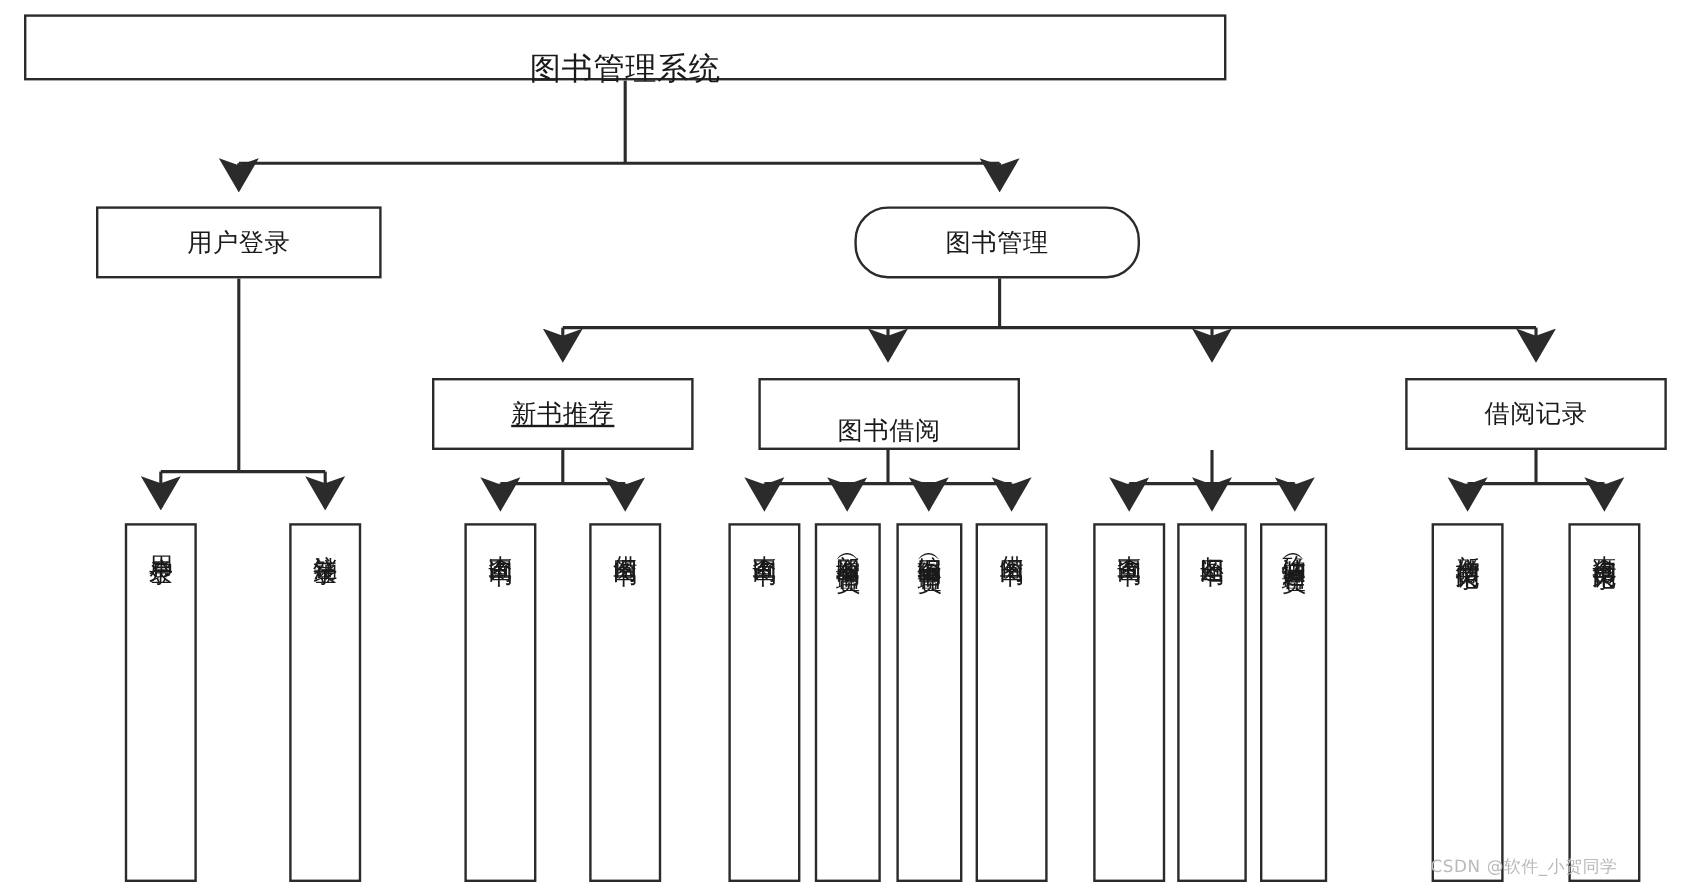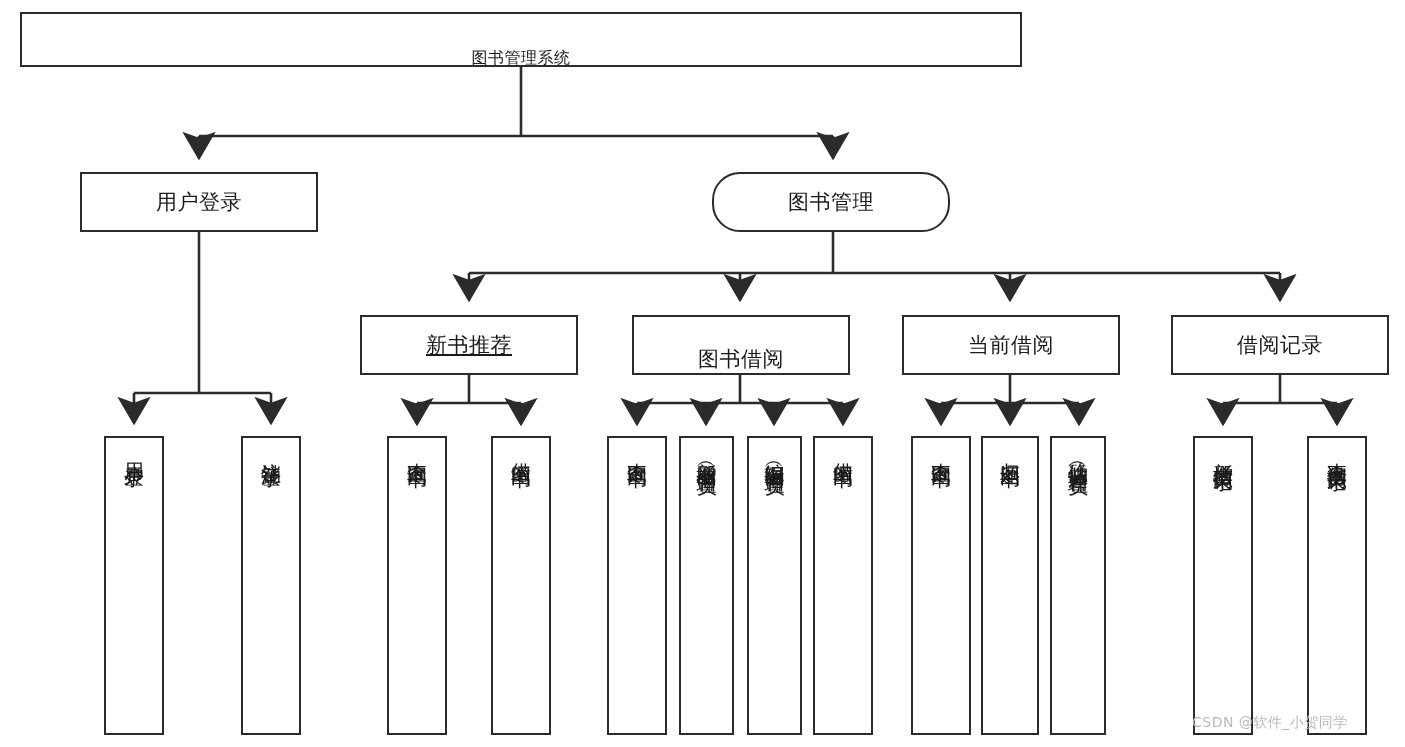--- a/index.html
+++ b/index.html
@@ -41,21 +41,21 @@
     display: block;
     text-align: center;
     line-height: 1.28;
     letter-spacing: 0.5px;
   }
   
   .node.horiz .label {
     writing-mode: horizontal-tb;
     font-size: 21px;
   }
-  .node.root .label { font-size: 16px; margin-top: 38px; }
+  .node.root .label { font-size: 26px; margin-top: 38px; }
   
   .node.vert {
     align-items: flex-start;
     padding-top: 9px;
   }
   .node.vert .label {
     writing-mode: vertical-rl;
     text-orientation: upright;
     font-size: 20px;
     line-height: 1.16;
@@ -138,23 +138,20 @@
   </div>
 
   <div class="node horiz" style="left:360px; top:315px; width:218px; height:60px;text-decoration:underline;">
     <span class="label">新书推荐</span>
   </div>
 
   <div class="node horiz" style="left:632px; top:315px; width:218px; height:60px;align-items:flex-end;">
     <span class="label">图书借阅</span>
   </div>
 
-  <div class="node horiz" style="left:902px; top:315px; width:218px; height:60px;">
-    <span class="label">当前借阅</span>
-  </div>
 
   <div class="node horiz" style="left:1171px; top:315px; width:218px; height:60px;">
     <span class="label">借阅记录</span>
   </div>
 
   <div class="node vert" style="left:104px; top:436px; width:60px; height:299px;">
     <span class="label">用户登录</span>
   </div>
 
   <div class="node vert" style="left:241px; top:436px; width:60px; height:299px;">

